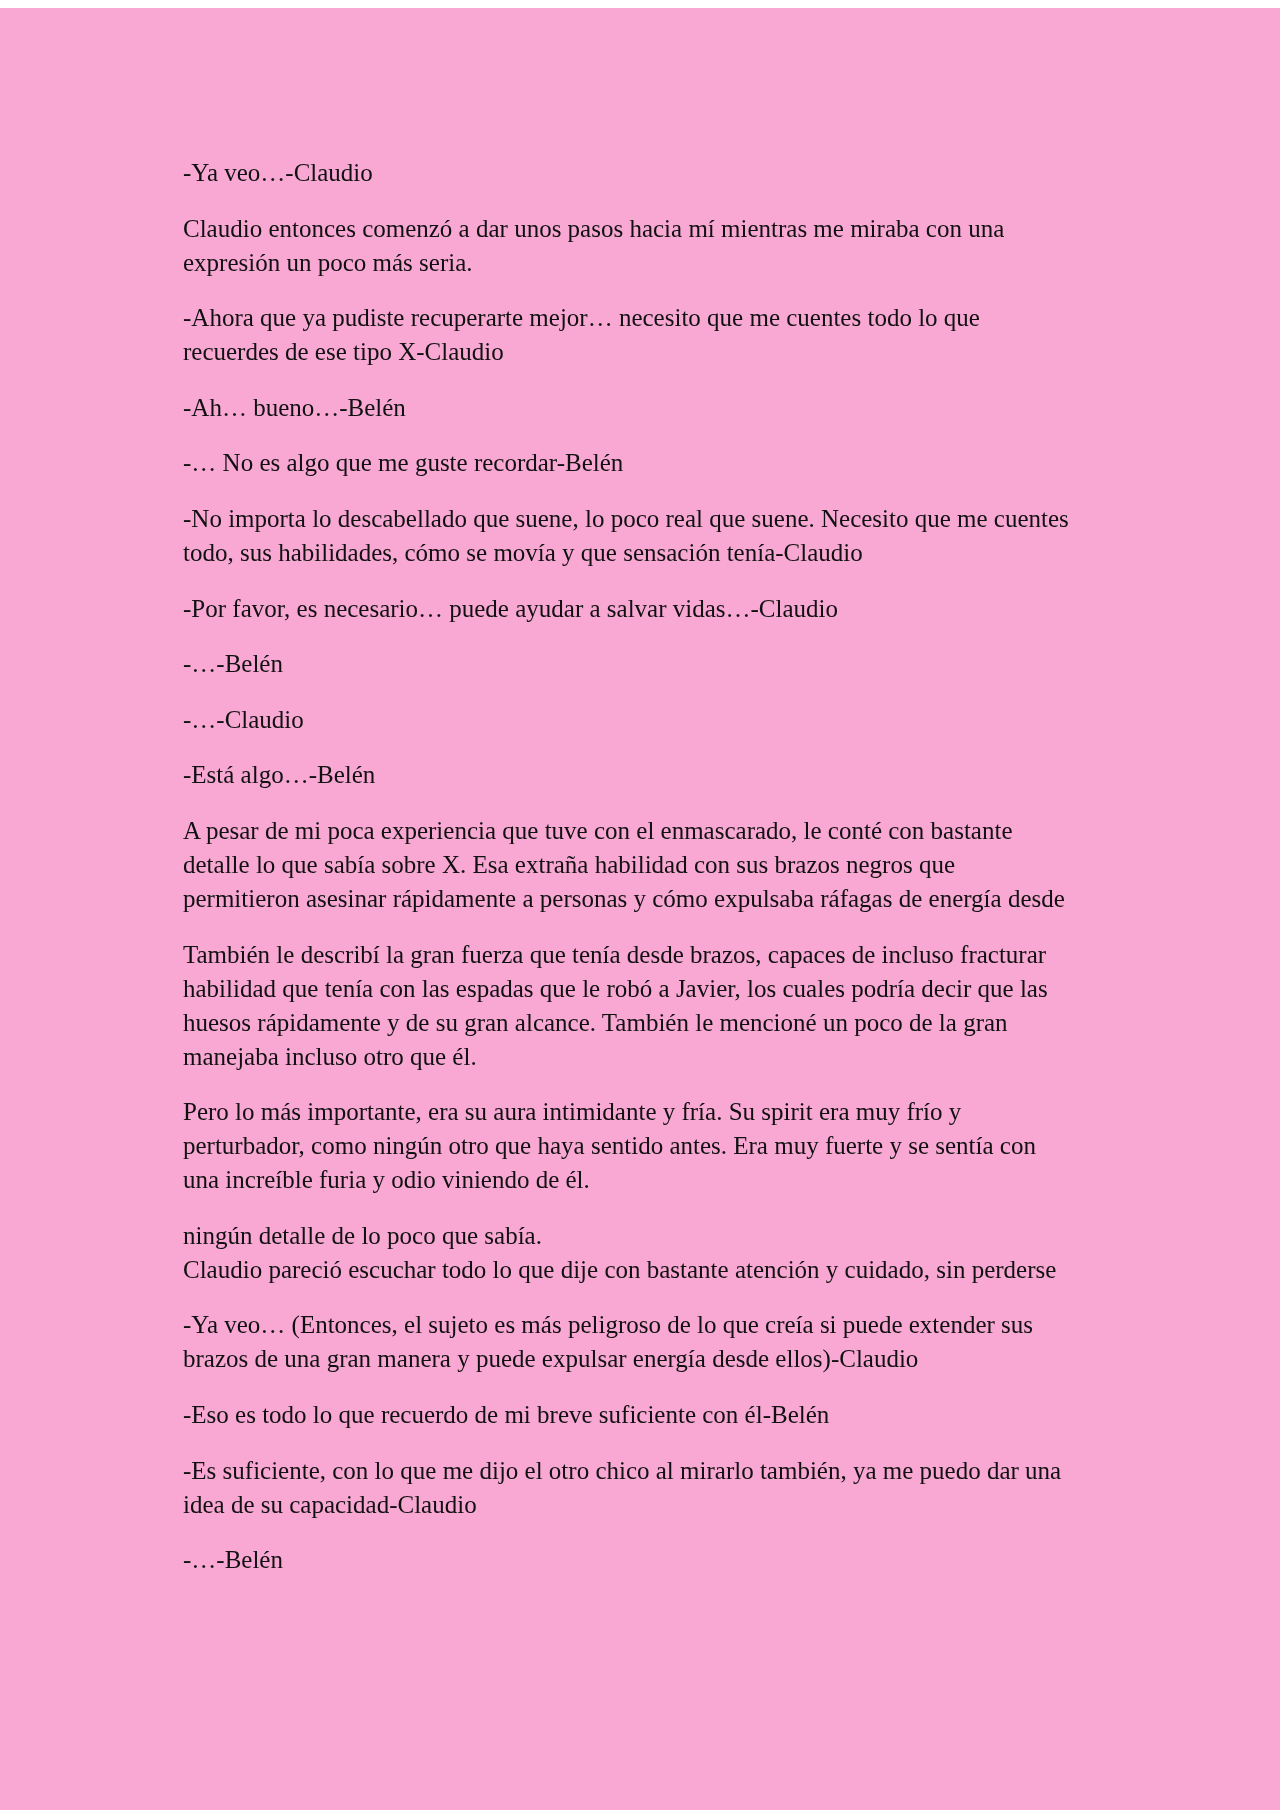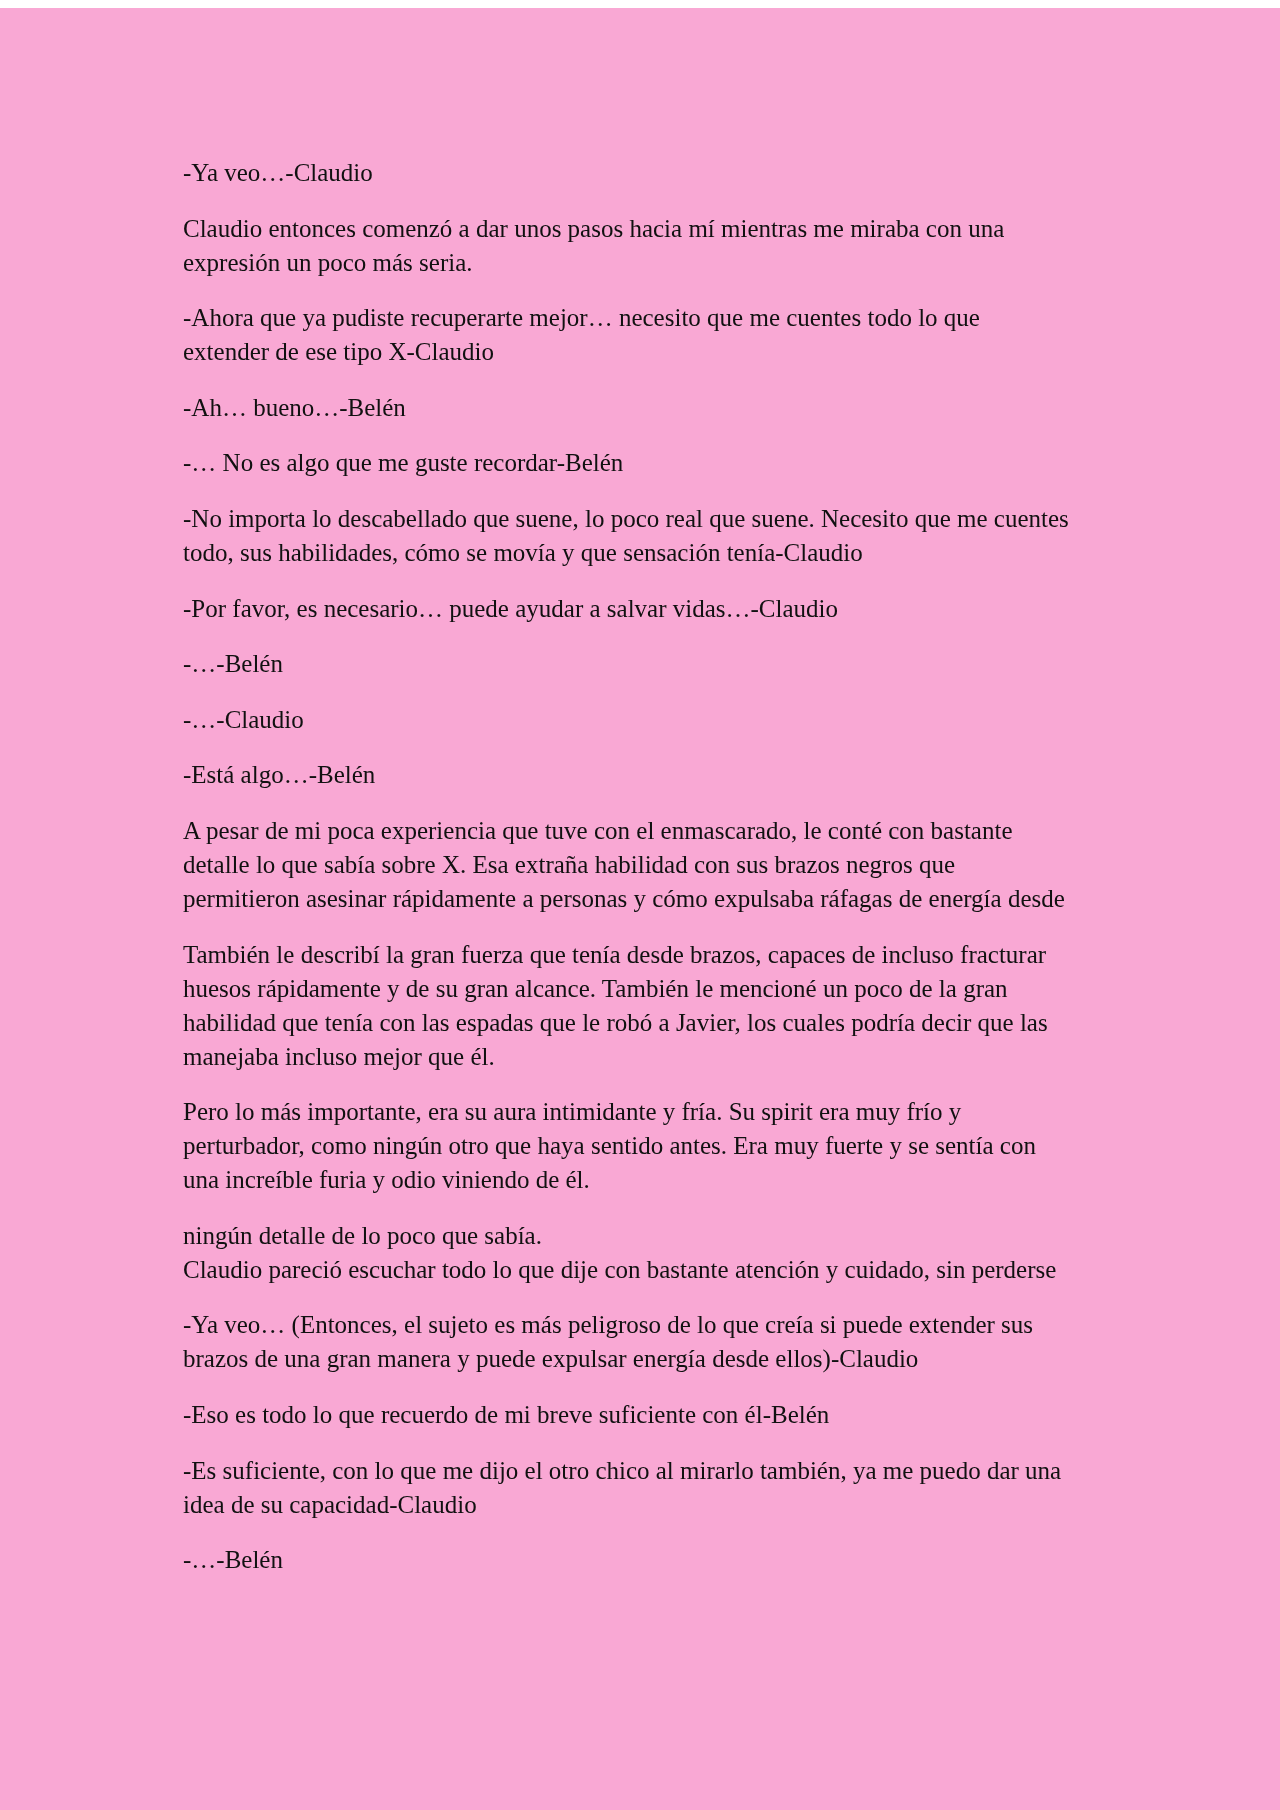--- a/index.html
+++ b/index.html
@@ -51,21 +51,21 @@
       <span class="line">-Ya veo…-Claudio</span>
     </p>
 
     <p class="para">
       <span class="line">Claudio entonces comenzó a dar unos pasos hacia mí mientras me miraba con una</span>
       <span class="line">expresión un poco más seria.</span>
     </p>
 
     <p class="para">
       <span class="line">-Ahora que ya pudiste recuperarte mejor… necesito que me cuentes todo lo que</span>
-      <span class="line">extender de ese tipo X-Claudio</span>
+      <span class="line">recuerdes de ese tipo X-Claudio</span>
     </p>
 
     <p class="para">
       <span class="line">-Ah… bueno…-Belén</span>
     </p>
 
     <p class="para">
       <span class="line">-… No es algo que me guste recordar-Belén</span>
     </p>
 
@@ -91,23 +91,23 @@
     </p>
 
     <p class="para">
       <span class="line">A pesar de mi poca experiencia que tuve con el enmascarado, le conté con bastante</span>
       <span class="line">detalle lo que sabía sobre X. Esa extraña habilidad con sus brazos negros que</span>
       <span class="line">permitieron asesinar rápidamente a personas y cómo expulsaba ráfagas de energía desde</span>
     </p>
 
     <p class="para">
       <span class="line">También le describí la gran fuerza que tenía desde brazos, capaces de incluso fracturar</span>
+      <span class="line">habilidad que tenía con las espadas que le robó a Javier, los cuales podría decir que las</span>
       <span class="line">huesos rápidamente y de su gran alcance. También le mencioné un poco de la gran</span>
-      <span class="line">habilidad que tenía con las espadas que le robó a Javier, los cuales podría decir que las</span>
-      <span class="line">manejaba incluso mejor que él.</span>
+      <span class="line">manejaba incluso otro que él.</span>
     </p>
 
     <p class="para">
       <span class="line">Pero lo más importante, era su aura intimidante y fría. Su spirit era muy frío y</span>
       <span class="line">perturbador, como ningún otro que haya sentido antes. Era muy fuerte y se sentía con</span>
       <span class="line">una increíble furia y odio viniendo de él.</span>
     </p>
 
     <p class="para">
       <span class="line">ningún detalle de lo poco que sabía.</span>

